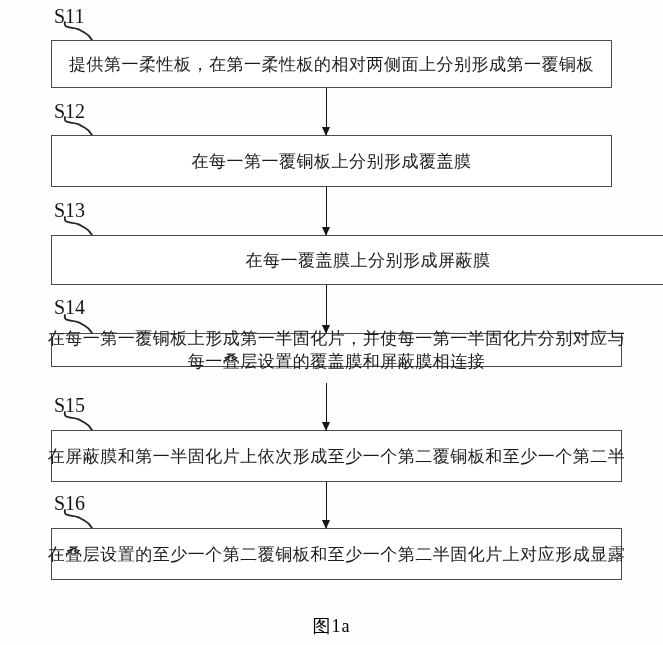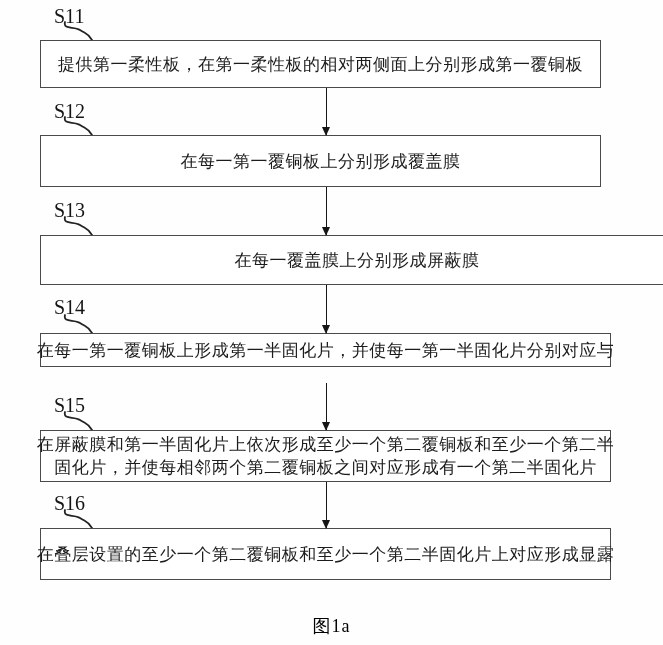--- a/index.html
+++ b/index.html
@@ -11,21 +11,21 @@
   #canvas {
     position: relative;
     width: 663px;
     height: 645px;
     background: #fefefe;
     color: #1f1f1f;
     overflow: hidden;
   }
   .step-box {
     position: absolute;
-    left: 40px;
+    left: 51px;
     box-sizing: border-box;
     border: 1.6px solid #4a4a4a;
     background: #ffffff;
     display: flex;
     flex-direction: column;
     justify-content: center;
     align-items: center;
     font-size: 17px;
     line-height: 23px;
     letter-spacing: 0.5px;
@@ -111,24 +111,24 @@
   <div class="step-box" style="top:135px; width:561px; height:52px">
     <div class="box-line">在每一第一覆铜板上分别形成覆盖膜</div>
       <div class="box-line"></div>
   </div>
   <div class="step-box" style="top:235px; width:634px; height:50px">
     <div class="box-line">在每一覆盖膜上分别形成屏蔽膜</div>
       <div class="box-line"></div>
   </div>
   <div class="step-box" style="top:333px; width:571px; height:34px">
     <div class="box-line">在每一第一覆铜板上形成第一半固化片，并使每一第一半固化片分别对应与</div>
+      <div class="box-line">每一叠层设置的覆盖膜和屏蔽膜相连接</div>
   </div>
   <div class="step-box" style="top:430px; width:571px; height:52px">
     <div class="box-line">在屏蔽膜和第一半固化片上依次形成至少一个第二覆铜板和至少一个第二半</div>
-      <div class="box-line">固化片，并使每相邻两个第二覆铜板之间对应形成有一个第二半固化片</div>
   </div>
   <div class="step-box" style="top:528px; width:571px; height:52px">
     <div class="box-line">在叠层设置的至少一个第二覆铜板和至少一个第二半固化片上对应形成显露</div>
   </div>
 
   <div class="flow-arrow" style="top:88px;  height:47px"></div>
   <div class="flow-arrow" style="top:187px; height:48px"></div>
   <div class="flow-arrow" style="top:285px; height:48px"></div>
   <div class="flow-arrow" style="top:383px; height:47px"></div>
   <div class="flow-arrow" style="top:482px; height:46px"></div>

